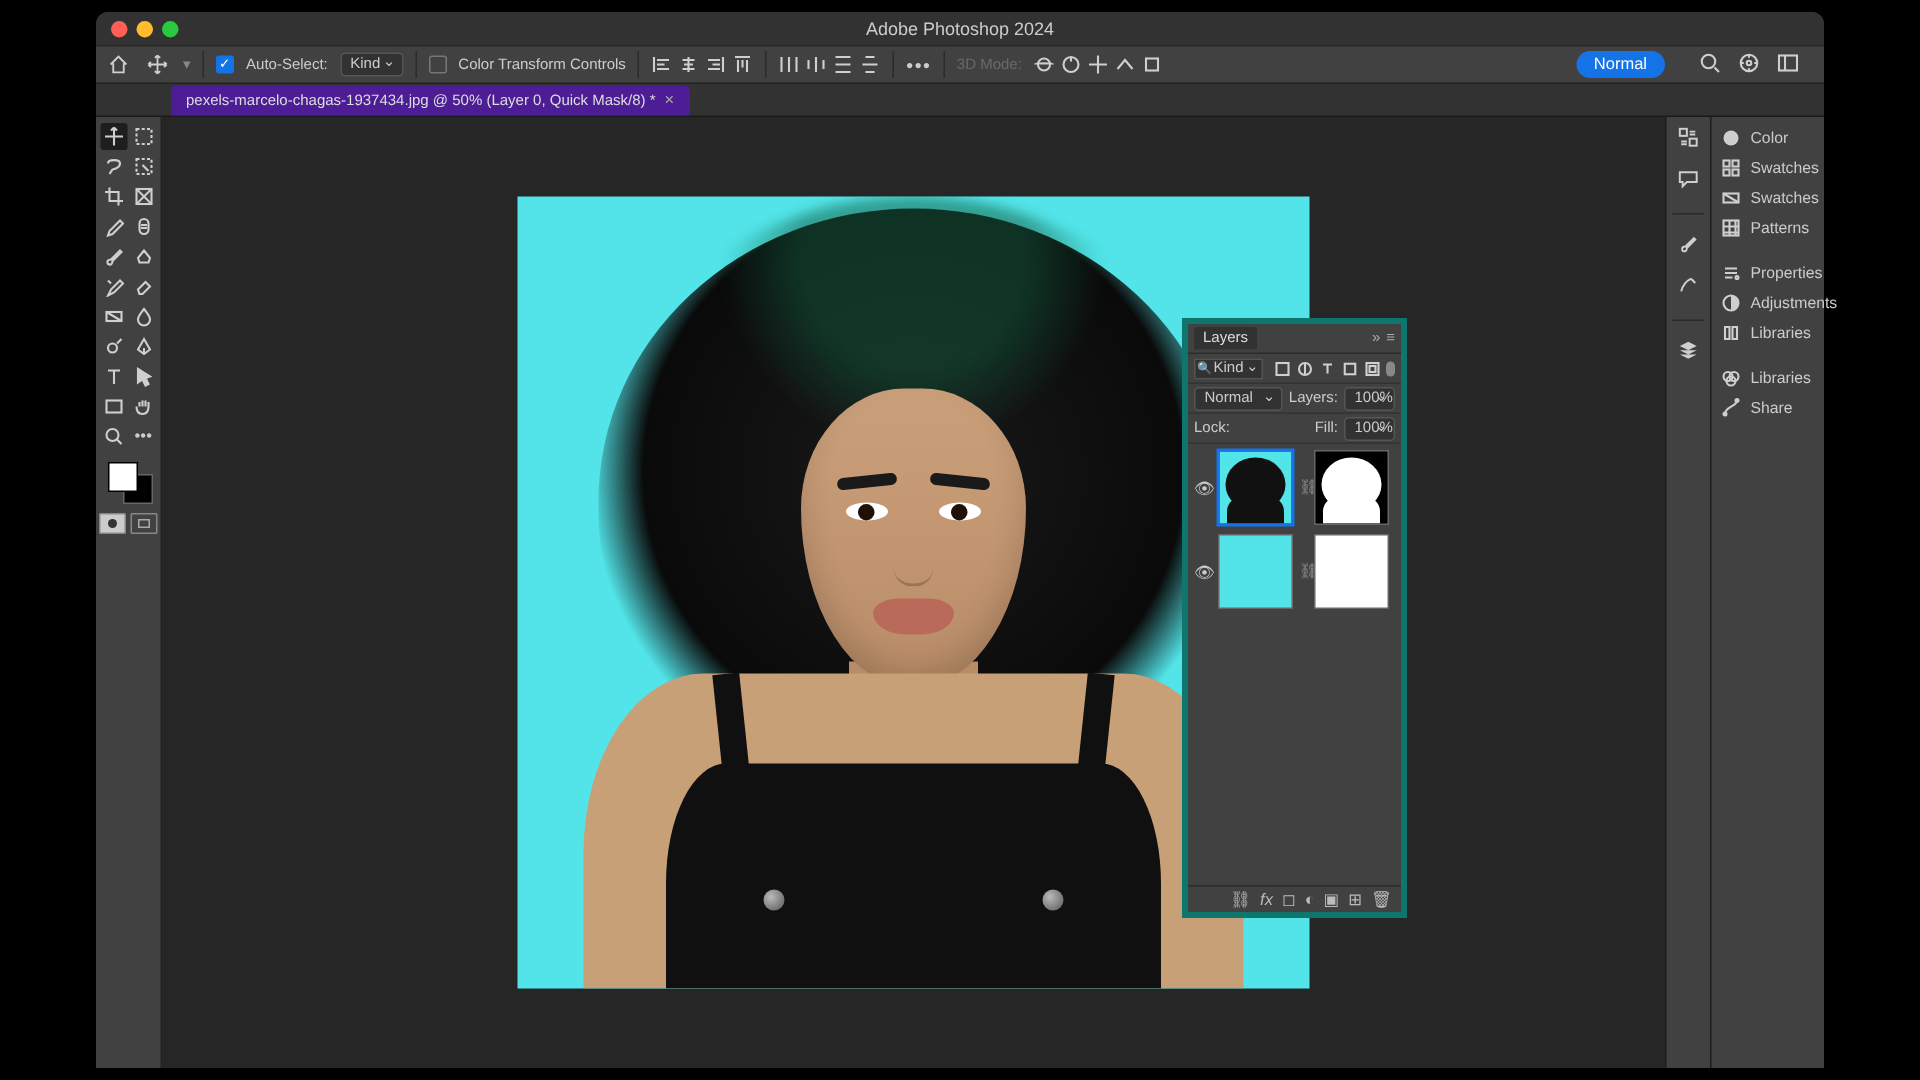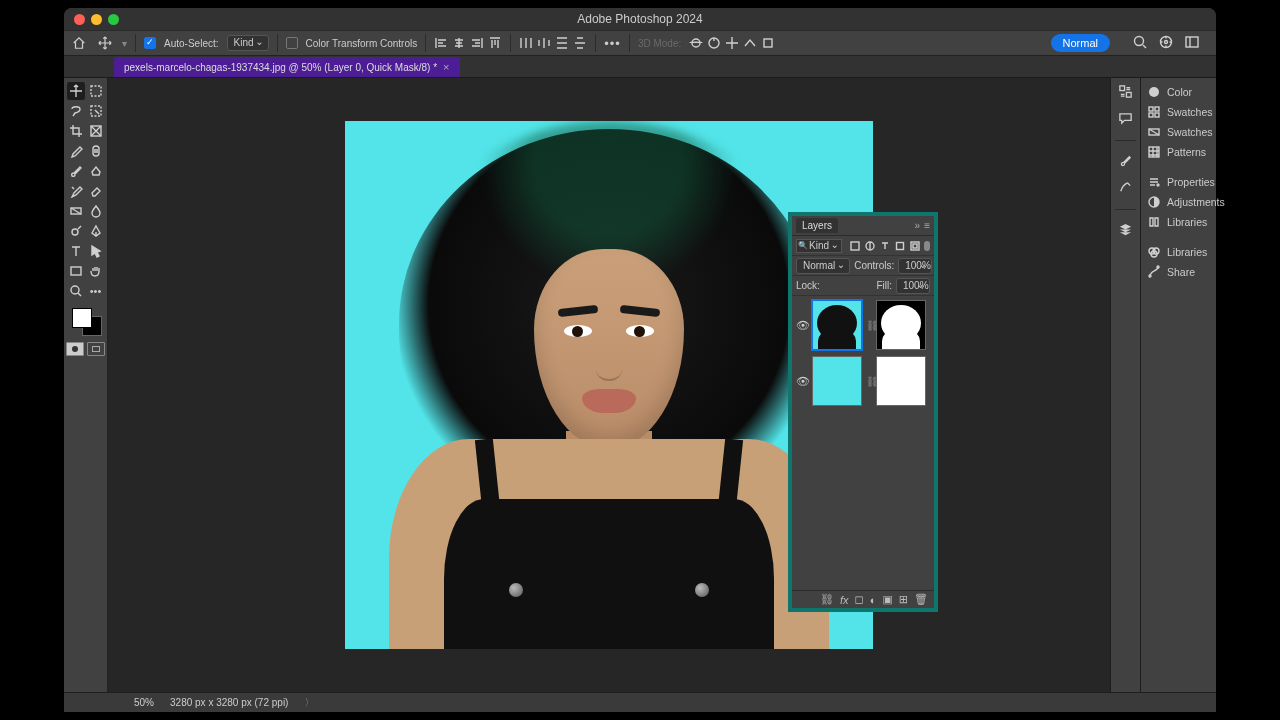--- a/index.html
+++ b/index.html
@@ -441,21 +441,21 @@
                 <svg viewBox="0 0 10 10">
                   <rect x="1" y="1" width="8" height="8"></rect>
                   <rect x="3" y="3" width="4" height="4"></rect>
                 </svg>
               </span>
           </div>
           <span class="toggle-pill"></span>
         </div>
         <div class="lp-row">
           <span class="opt-select" style="flex:1">Normal</span>
-          <span>Controls:</span>
+          <span>Layers:</span>
           <span class="opt-select" style="width:34px">100%</span>
         </div>
         <div class="lp-row">
           <span>Lock:</span>
           <span><svg viewBox="0 0 10 10">
                 <rect x="1" y="1" width="8" height="8"></rect>
                 <path d="M1 5h8M5 1v8"></path>
               </svg></span>
           <span><svg viewBox="0 0 10 10">
                 <path d="M2 8l3-3 3 3"></path>
@@ -592,20 +592,14 @@
             <path d="M3 11c0-5 8-5 8-9"></path>
             <circle cx="3" cy="11" r="1" fill="#cfcfcf"></circle>
             <circle cx="11" cy="2" r="1" fill="#cfcfcf"></circle>
           </svg>
           <span>Share</span>
         </div>
     </div>
 
   </div>
 
-  <div class="statusbar">
-    <span style="width:44px;"></span>
-    <span>50%</span>
-    <span>3280 px x 3280 px (72 ppi)</span>
-    <span class="chev">〉</span>
-  </div>
 
 </div>
 
 </body></html>

